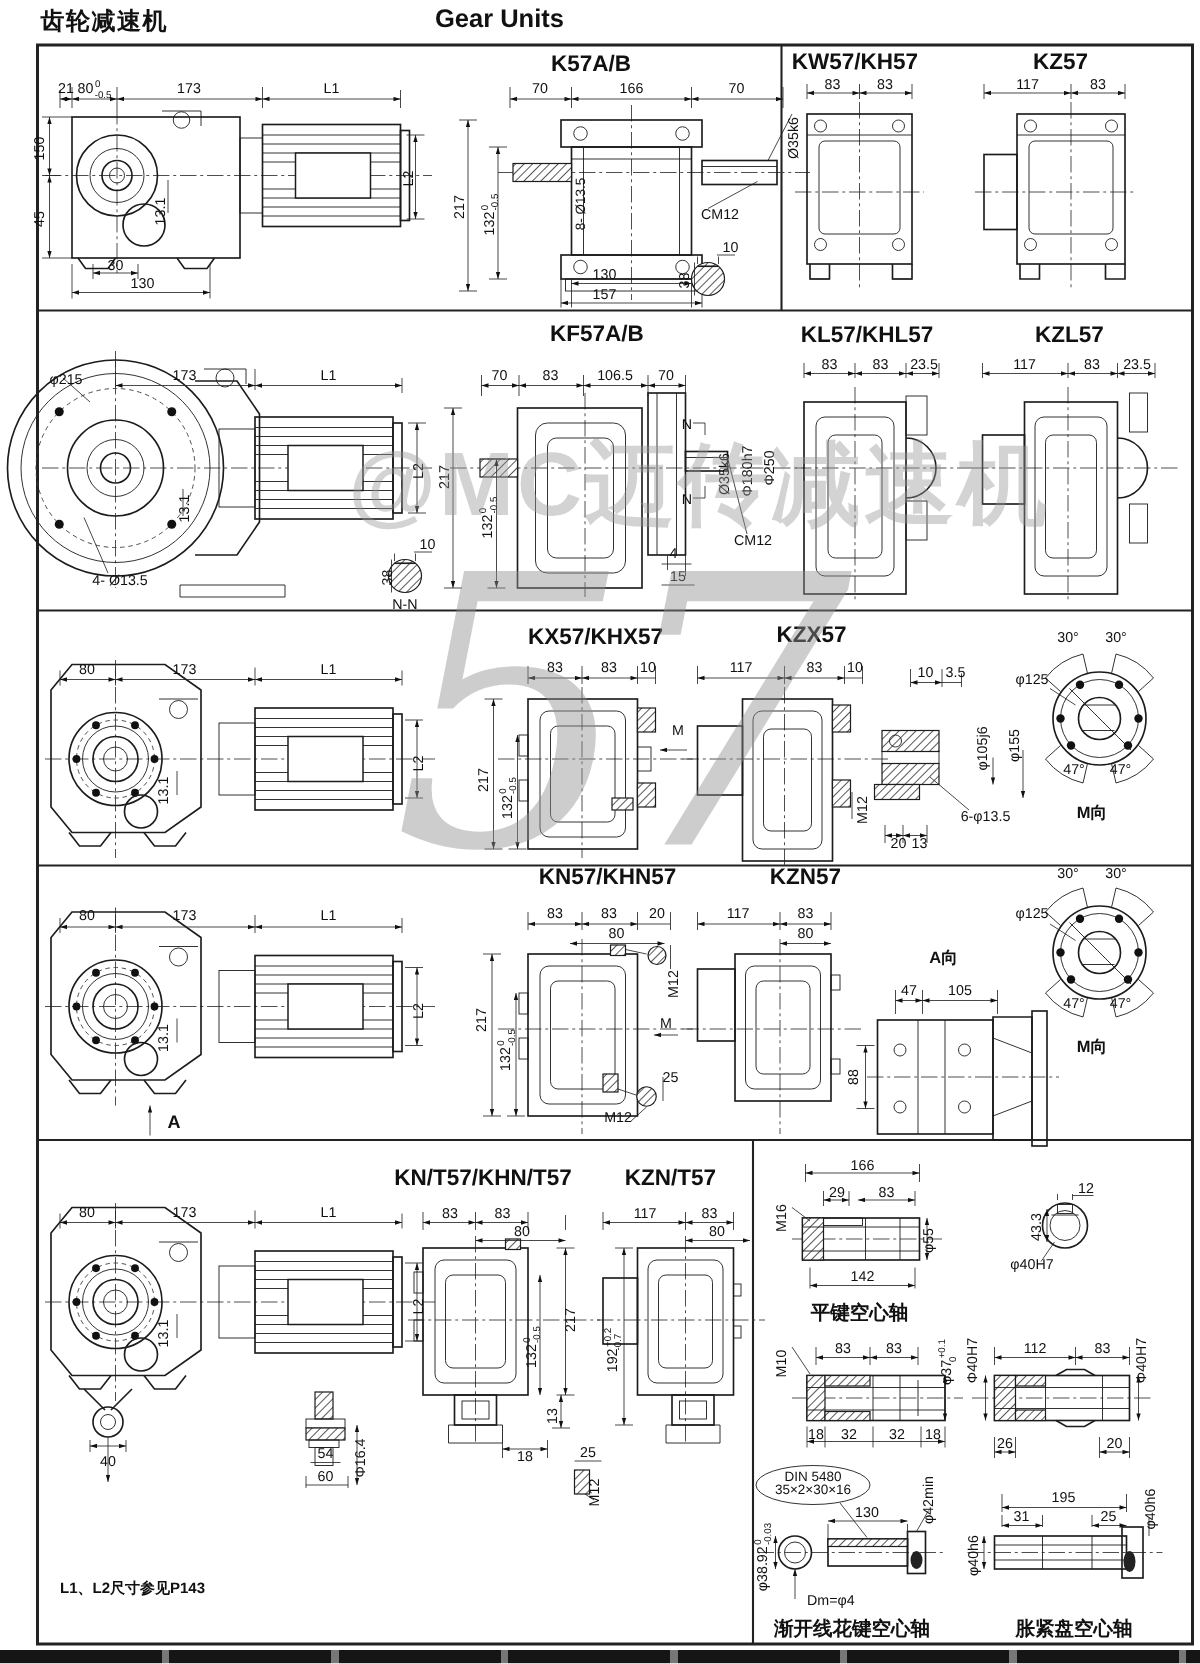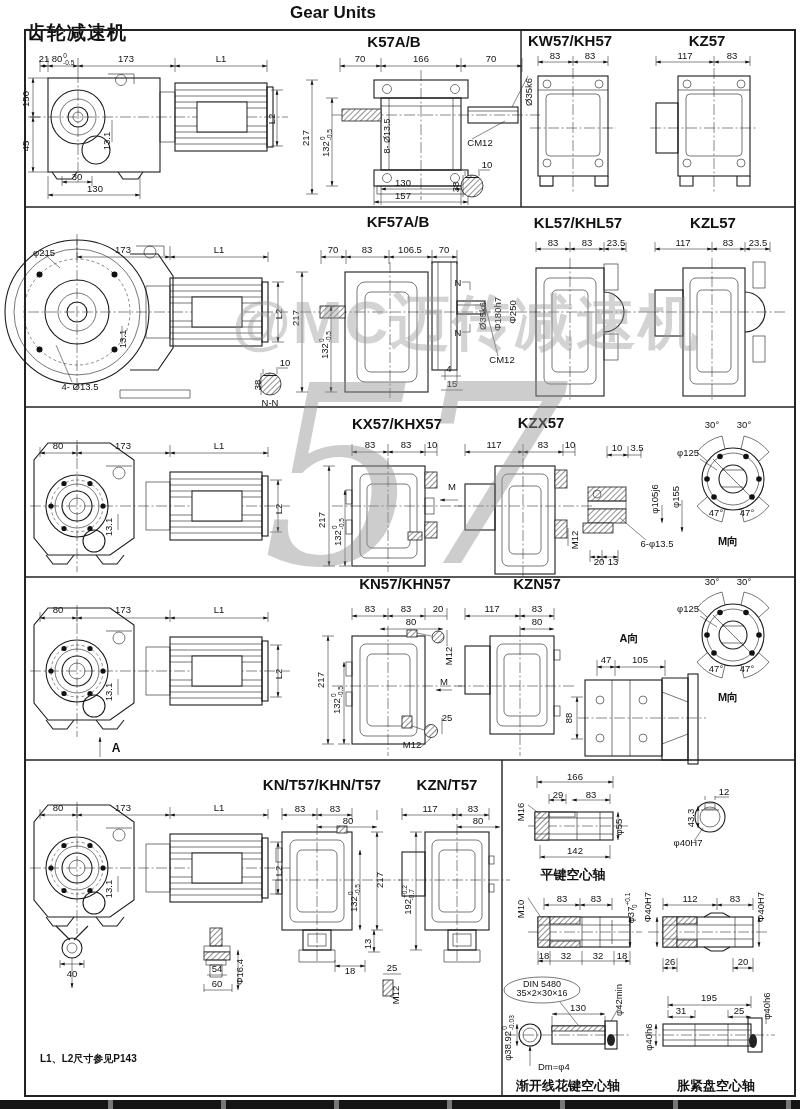--- a/index.html
+++ b/index.html
@@ -1,17 +1,17 @@
 <!DOCTYPE html>
 <html><head>
 <meta charset="utf-8">
 <style>
   html,body{margin:0;padding:0;background:#e8e8e8;}
   #page{position:relative;width:800px;height:1109px;background:#fff;font-family:"Liberation Sans",sans-serif;overflow:hidden;}
-  .hdr-left{position:absolute;left:27px;top:20px;font-size:19px;font-weight:bold;color:#111;letter-spacing:1px;}
+  .hdr-left{position:absolute;left:27px;top:4px;font-size:16px;font-weight:bold;color:#111;letter-spacing:1px;}
   .hdr-center{position:absolute;left:0;top:3px;width:666px;text-align:center;font-size:17px;font-weight:bold;color:#111;}
   .footer-note{position:absolute;left:40px;top:1052px;font-size:10px;font-weight:bold;color:#111;}
   .wm1{position:absolute;left:100px;top:283px;width:600px;font-size:60px;font-weight:bold;color:rgba(150,150,150,.42);letter-spacing:2px;white-space:nowrap;pointer-events:none;text-align:right;}
   .wm2{position:absolute;left:262px;top:352px;font-family:"DejaVu Serif",serif;font-style:italic;font-size:250px;color:rgba(145,145,145,.45);letter-spacing:-12px;pointer-events:none;line-height:1;}
   .bottombar{position:absolute;left:0;top:1100px;width:800px;height:9px;
     background:repeating-linear-gradient(90deg,#151515 0 108px,#777 108px 113px);}
   svg{position:absolute;left:0;top:0;}
   .o{fill:none;stroke:#1c1c1c;stroke-width:1.1;}
   .ow{fill:#fff;stroke:#1c1c1c;stroke-width:1;}
   .f{fill:none;stroke:#1c1c1c;stroke-width:.6;}

